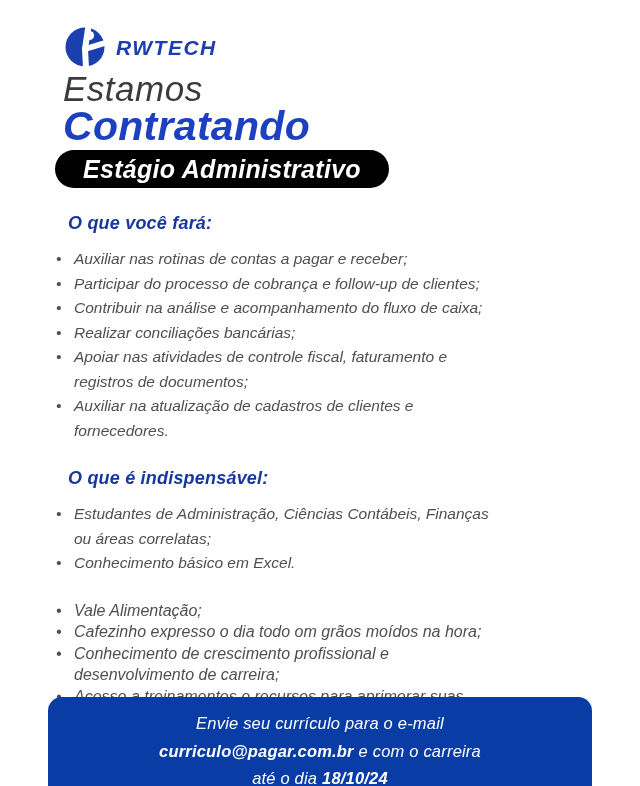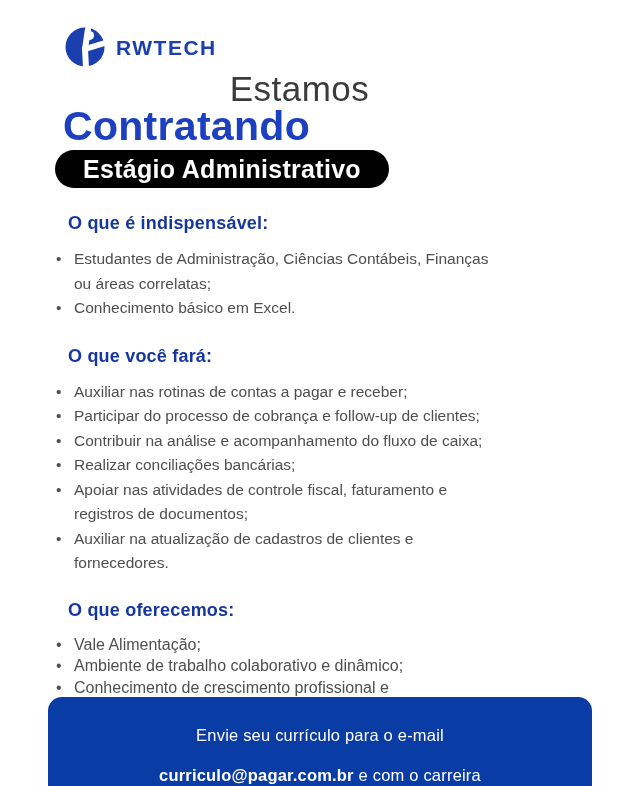--- a/index.html
+++ b/index.html
@@ -1,31 +1,31 @@
 <!DOCTYPE html>
 <html><head>
 <meta charset="utf-8">
 <style>
   html,body{margin:0;padding:0;}
   body{
     width:640px;height:786px;overflow:hidden;background:#ffffff;
     font-family:"Liberation Sans","DejaVu Sans",sans-serif;
     -webkit-font-smoothing:antialiased;
   }
-  .page{position:relative;width:536px;height:786px;background:#ffffff;}
+  .page{position:relative;width:536px;height:786px;background:#ffffff;font-style:italic;}
 
   
   .brand{display:flex;align-items:center;gap:10px;padding:26px 0 0 64px;}
   .brand-icon{width:42px;height:42px;flex:0 0 auto;}
   .brand-name{
     font-size:21px;font-weight:800;letter-spacing:1.5px;color:#1b3fae;margin-top:2px;
   }
   .hero{padding:2px 0 0 63px;}
   .hero-line1{
-    font-size:35px;line-height:38px;font-weight:400;color:#3b3b3b;letter-spacing:.5px;text-align:center;
+    font-size:35px;line-height:38px;font-weight:400;color:#3b3b3b;letter-spacing:.5px;
   }
   .hero-line2{
     font-size:41px;line-height:37px;font-weight:800;color:#1c40c0;letter-spacing:.3px;
   }
   .badge{
     display:inline-block;margin:5px 0 0 55px;background:#000000;color:#ffffff;
     font-size:25px;font-weight:800;line-height:38px;padding:0 28px;border-radius:20px;
     letter-spacing:.3px;
     text-align:right;
   }
@@ -44,21 +44,21 @@
   }
   .section-2{margin-top:24px;}
   .section-2 ul.bullets li{font-size:16px;line-height:21.5px;}
 
   
   .cta{
     position:absolute;left:48px;top:697px;width:544px;height:100px;
     background:#0a3ca6;border-radius:14px 14px 0 0;color:#ffffff;text-align:center;
     padding-top:11px;box-sizing:border-box;
   }
-  .cta p{margin:16px;font-size:16.5px;line-height:23.5px;font-weight:400;letter-spacing:.2px;}
+  .cta p{margin:4px;font-size:16.5px;line-height:23.5px;font-weight:400;letter-spacing:.2px;}
   .cta b{font-weight:800;}
 </style>
 </head>
 <body>
 
 <div class="page">
 
   <div class="brand">
     <svg class="brand-icon" viewBox="0 0 42 42" xmlns="http://www.w3.org/2000/svg" aria-hidden="true">
       <circle cx="21" cy="21" r="19.5" fill="#1b3fae"></circle>
@@ -73,43 +73,42 @@
   </div>
 
   <div class="hero">
     <div class="hero-line1">Estamos</div>
     <div class="hero-line2">Contratando</div>
   </div>
 
   <div class="badge">Estágio Administrativo</div>
 
   <main id="sections">
-      <section class="section section-1">
-        <h2 class="section-heading">O que é indispensável:</h2>
-        <ul class="bullets">
-          <li>Estudantes de Administração, Ciências Contábeis, Finanças ou áreas correlatas;</li>
-          <li>Conhecimento básico em Excel.</li>
-        </ul>
-      </section>
       <section class="section section-0">
         <h2 class="section-heading">O que você fará:</h2>
         <ul class="bullets">
           <li>Auxiliar nas rotinas de contas a pagar e receber;</li>
           <li>Participar do processo de cobrança e follow-up de clientes;</li>
           <li>Contribuir na análise e acompanhamento do fluxo de caixa;</li>
           <li>Realizar conciliações bancárias;</li>
           <li>Apoiar nas atividades de controle fiscal, faturamento e registros de documentos;</li>
           <li>Auxiliar na atualização de cadastros de clientes e fornecedores.</li>
         </ul>
       </section>
+      <section class="section section-1">
+        <h2 class="section-heading">O que é indispensável:</h2>
+        <ul class="bullets">
+          <li>Estudantes de Administração, Ciências Contábeis, Finanças ou áreas correlatas;</li>
+          <li>Conhecimento básico em Excel.</li>
+        </ul>
+      </section>
       <section class="section section-2">
-        <h2 class="section-heading">O que oferecemos:</h2>
         <ul class="bullets">
           <li>Vale Alimentação;</li>
-          <li>Ambiente de trabalho colaborativo e dinâmico;</li>
+          <li>Cafezinho expresso o dia todo om grãos moídos na hora;</li>
           <li>Conhecimento de crescimento profissional e desenvolvimento de carreira;</li>
           <li>Acesso a treinamentos e recursos para aprimorar suas habilidades;</li>
           <li>Biblioteca e Espaço relax.</li>
         </ul>
       </section>
     </main>
 
   <footer class="cta">
     <p><span>Envie seu currículo para o e-mail</span></p>
     <p><b>curriculo@pagar.com.br</b><span> e com o carreira</span></p>

